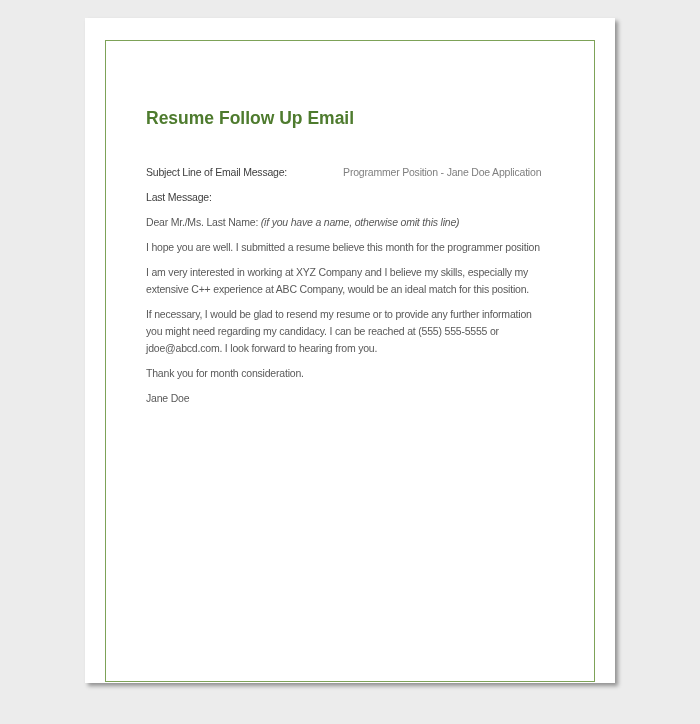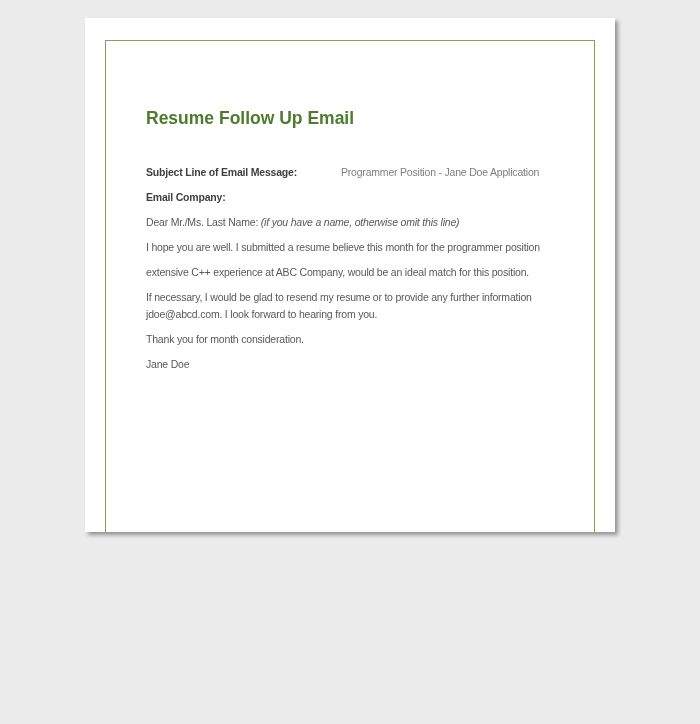--- a/index.html
+++ b/index.html
@@ -12,21 +12,21 @@
   }
   .canvas {
     position: absolute;
     top: 0; left: 0;
     width: 700px; height: 724px;
     background: #ececec;
   }
   .page {
     position: absolute;
     left: 85px; top: 18px;
-    width: 530px; height: 514px;
+    width: 530px; height: 665px;
     background: #ffffff;
     box-shadow: 3px 3px 4px rgba(0,0,0,0.38);
     overflow: hidden;
   }
   .frame {
     position: absolute;
     left: 20px; top: 22px;
     width: 490px; height: 642px;
     border: 1.5px solid #7da258;
     pointer-events: none;
@@ -44,55 +44,57 @@
   .doc-title {
     font-size: 17.5px;
     font-weight: 700;
     color: #4e7b2e;
     line-height: 24px;
     margin-bottom: 34px;
     letter-spacing: 0;
   }
   .line, .para { margin-bottom: 8px; }
   .ln { display: block; white-space: nowrap; }
-  .bold { font-weight: 700; color: #404040; }
-  .gray-value { color: #7f7f7f; margin-left: 4px; padding-left: 40px; }
+  .bold { font-weight: 400; color: #404040; }
+  .gray-value { color: #7f7f7f; margin-left: 16px; padding-left: 40px; }
   .italic { font-style: italic; }
   .nowrap { white-space: nowrap; }
 </style>
 </head>
 <body>
 
 <div class="canvas">
   <div class="page">
     <div class="frame"></div>
     <div class="content">
 
       <h1 class="doc-title">Resume Follow Up Email</h1>
 
       <p class="line nowrap">
         <span class="bold">Subject Line of Email Message:</span><span class="gray-value">Programmer Position - Jane Doe Application</span>
       </p>
 
-      <p class="line bold nowrap">Email Company:</p>
+      <p class="line bold nowrap">Last Message:</p>
 
       <p class="line nowrap">
         <span>Dear Mr./Ms. Last Name: </span><span class="italic">(if you have a name, otherwise omit this line)</span>
       </p>
 
       <p class="para">
         <span class="ln">I hope you are well. I submitted a resume believe this month for the programmer position</span>
       </p>
 
       <p class="para">
+        <span class="ln">I am very interested in working at XYZ Company and I believe my skills, especially my</span>
         <span class="ln">extensive C++ experience at ABC Company, would be an ideal match for this position.</span>
       </p>
 
       <p class="para">
         <span class="ln">If necessary, I would be glad to resend my resume or to provide any further information</span>
+        <span class="ln">you might need regarding my candidacy. I can be reached at (555) 555-5555 or</span>
         <span class="ln">jdoe@abcd.com. I look forward to hearing from you.</span>
       </p>
 
       <p class="line nowrap">Thank you for month consideration.</p>
 
 
       <p class="line nowrap">Jane Doe</p>
 
     </div>
   </div>

